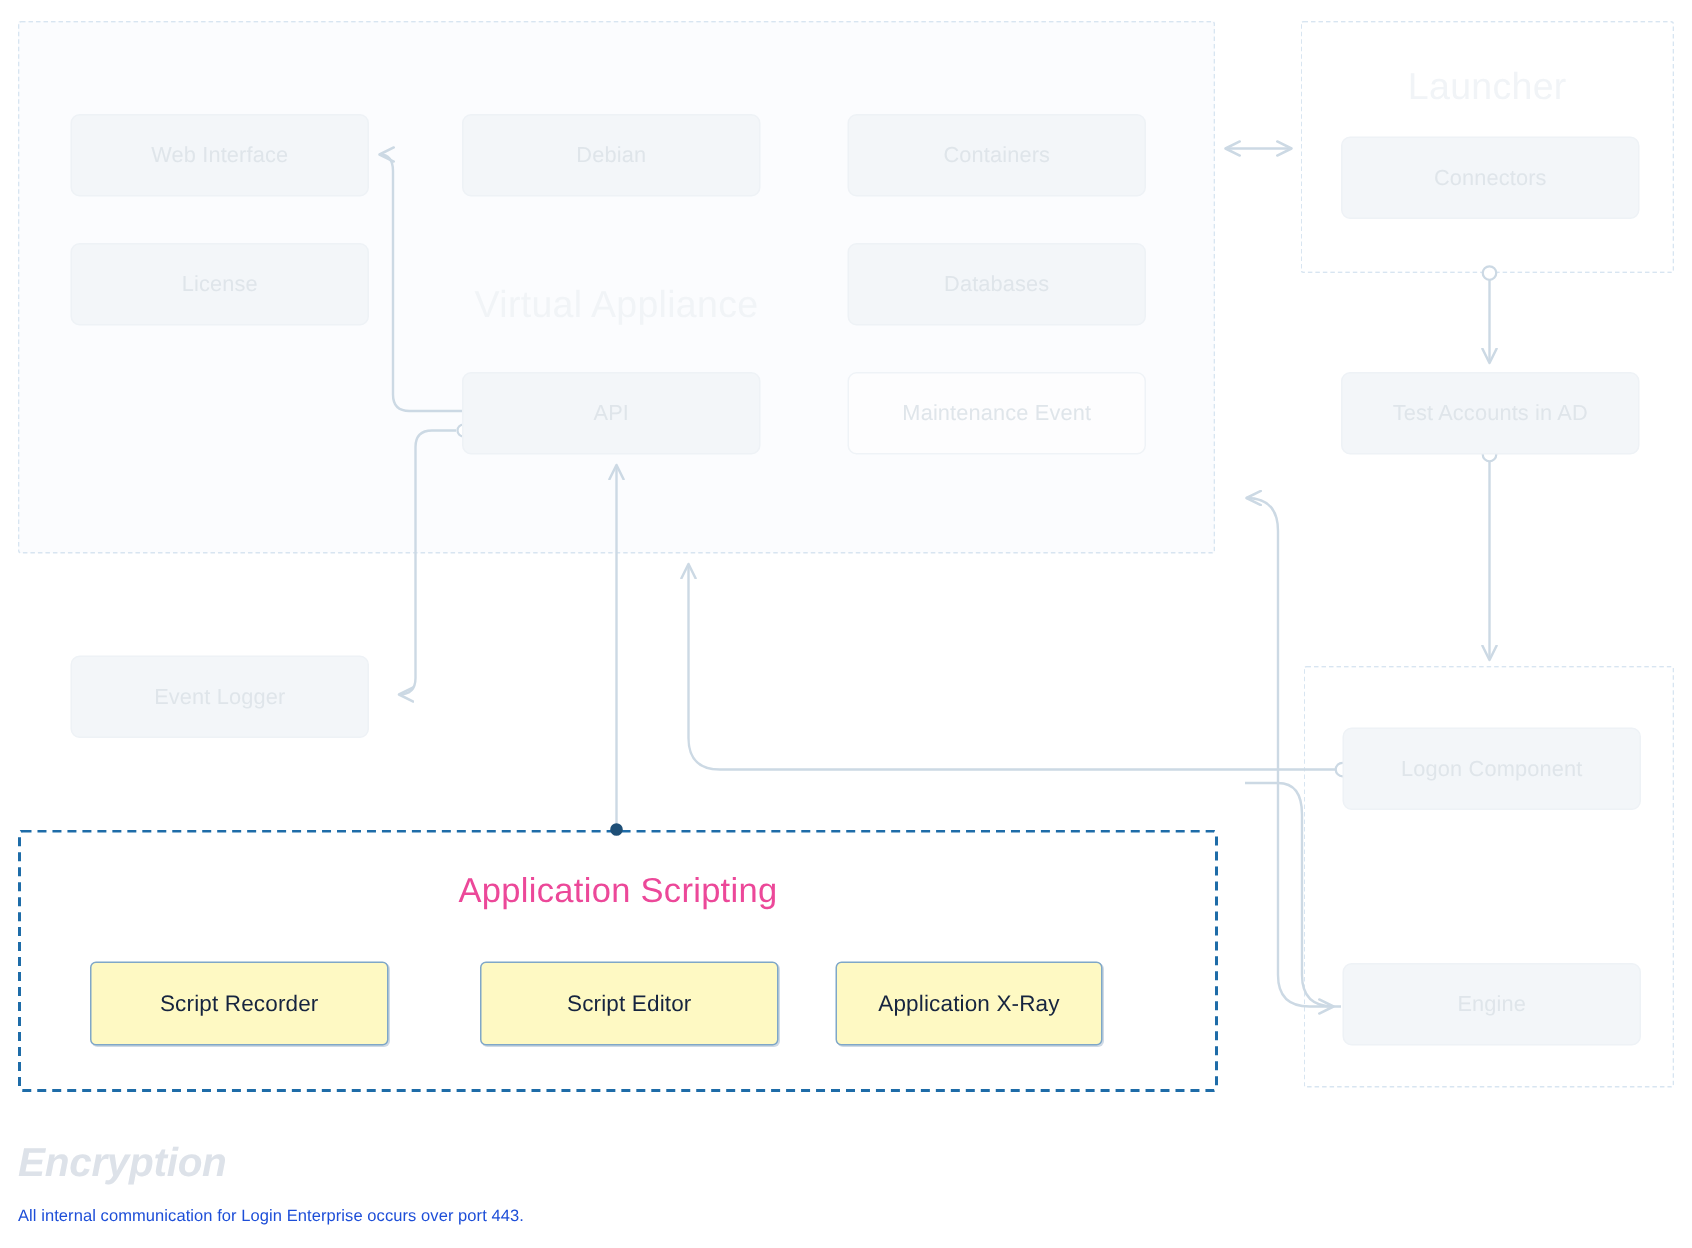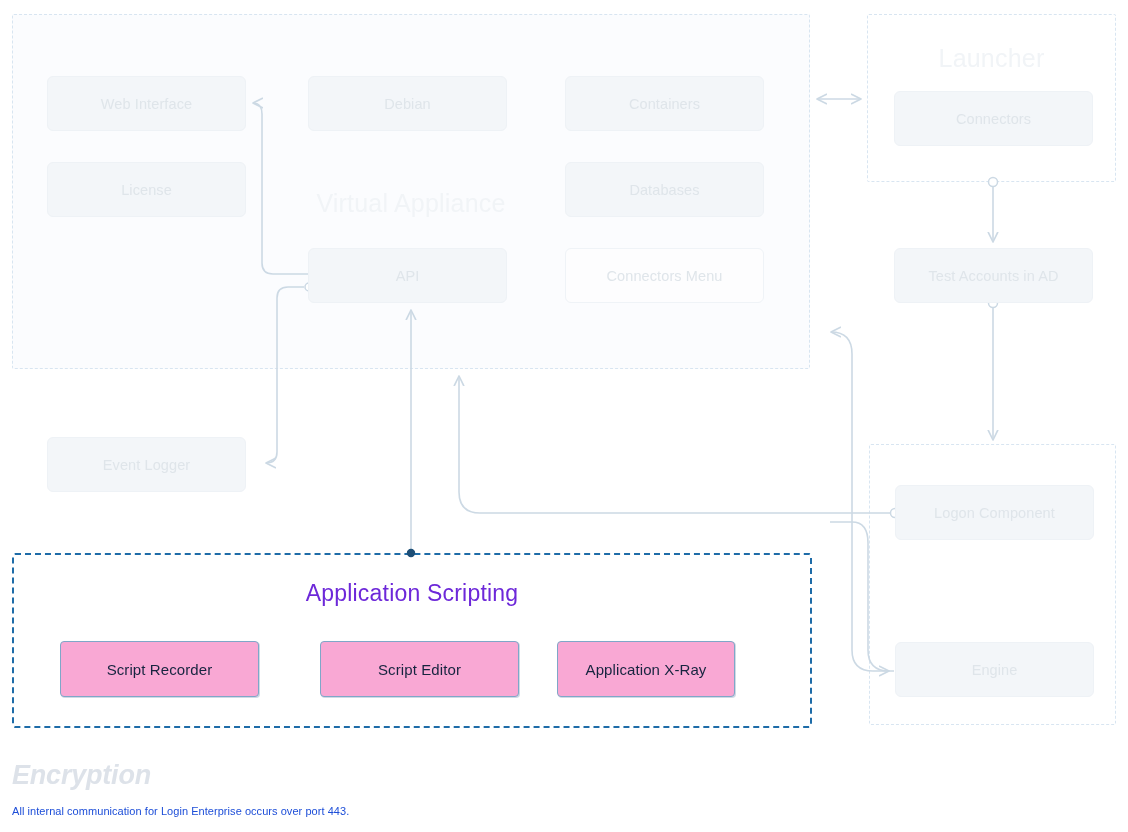--- a/index.html
+++ b/index.html
@@ -49,25 +49,25 @@
     letter-spacing:.1px;
   }
   .node.hollow{ background:#fdfdfe; border-color:#eff3f7; }
   
   .group.scripting{
     border:2.5px dashed #1e6ca8;
     background:#ffffff;
     border-radius:3px;
   }
   .group.scripting .group-title{
-    color:#6d28d9;
+    color:#ec4899;
     font-size:23px;
   }
   .node.accent{
-    background:#f9a8d4;
+    background:#fef9c3;
     border:1.4px solid #7fa7c8;
     border-radius:4px;
     color:#16243f;
     font-size:15px;
     box-shadow:1px 1px 0 rgba(120,150,180,.35);
   }
   .footer-title{
     position:absolute;
     font-size:27px;
     font-weight:bold;
@@ -162,21 +162,21 @@
 
   <div class="node" style="left:565px;top:76px;width:199px;height:55px;">
     <span>Containers</span>
   </div>
 
   <div class="node" style="left:565px;top:162px;width:199px;height:55px;">
     <span>Databases</span>
   </div>
 
   <div class="node hollow" style="left:565px;top:248px;width:199px;height:55px;">
-    <span>Connectors Menu</span>
+    <span>Maintenance Event</span>
   </div>
 
   <div class="node" style="left:47px;top:437px;width:199px;height:55px;">
     <span>Event Logger</span>
   </div>
 
   <div class="node" style="left:894px;top:91px;width:199px;height:55px;">
     <span>Connectors</span>
   </div>
 

